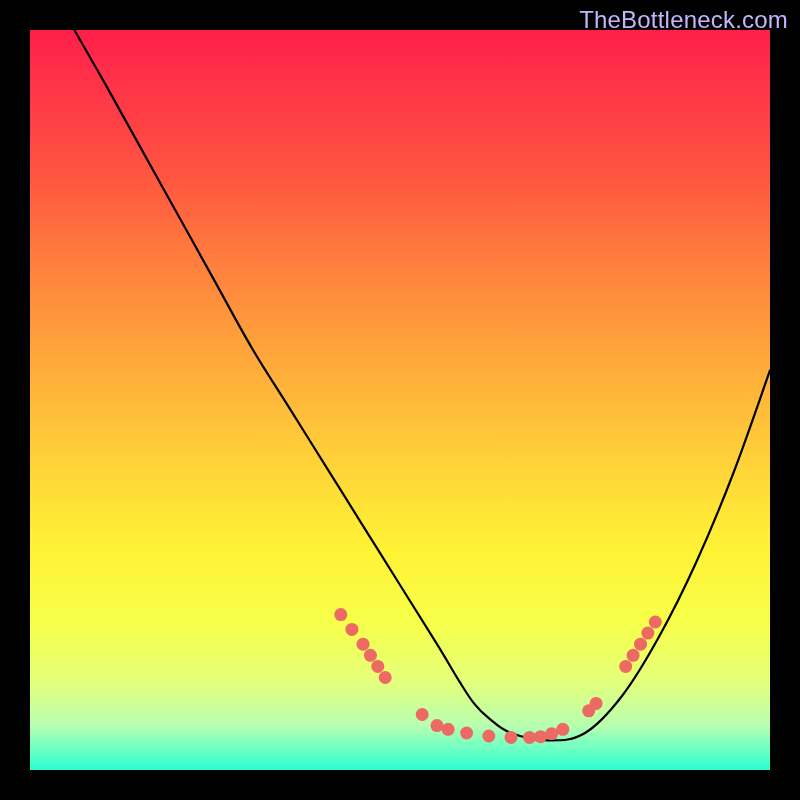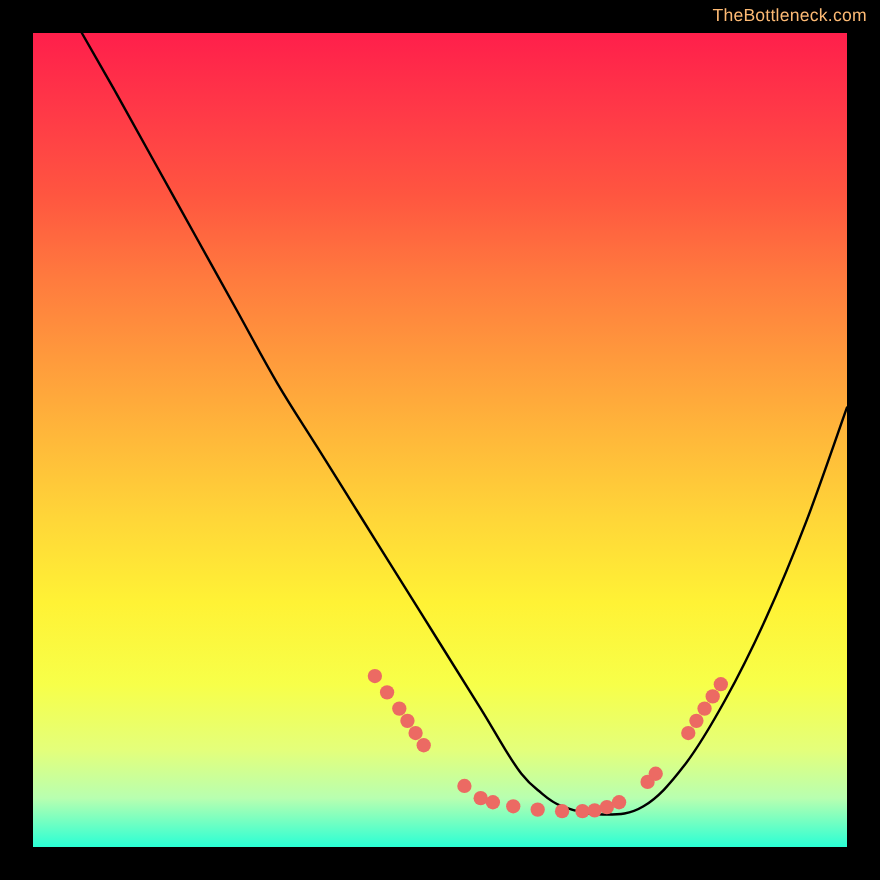--- a/index.html
+++ b/index.html
@@ -37,22 +37,22 @@
       #f7ff49 80%,
       #e4ff7a 88%,
       #b8ffb0 94%,
       #2affd5 100%
     );
   }
   .watermark {
     position: absolute;
     top: 6px;
     right: 12px;
-    color: #fdba74;
-    font-size: 16px;
+    color: #c4b5fd;
+    font-size: 24px;
     font-weight: 500;
     letter-spacing: 0.2px;
     user-select: none;
   }
   svg.curve {
     position: absolute;
     top: 0;
     left: 0;
     width: 740px;
     height: 740px;

